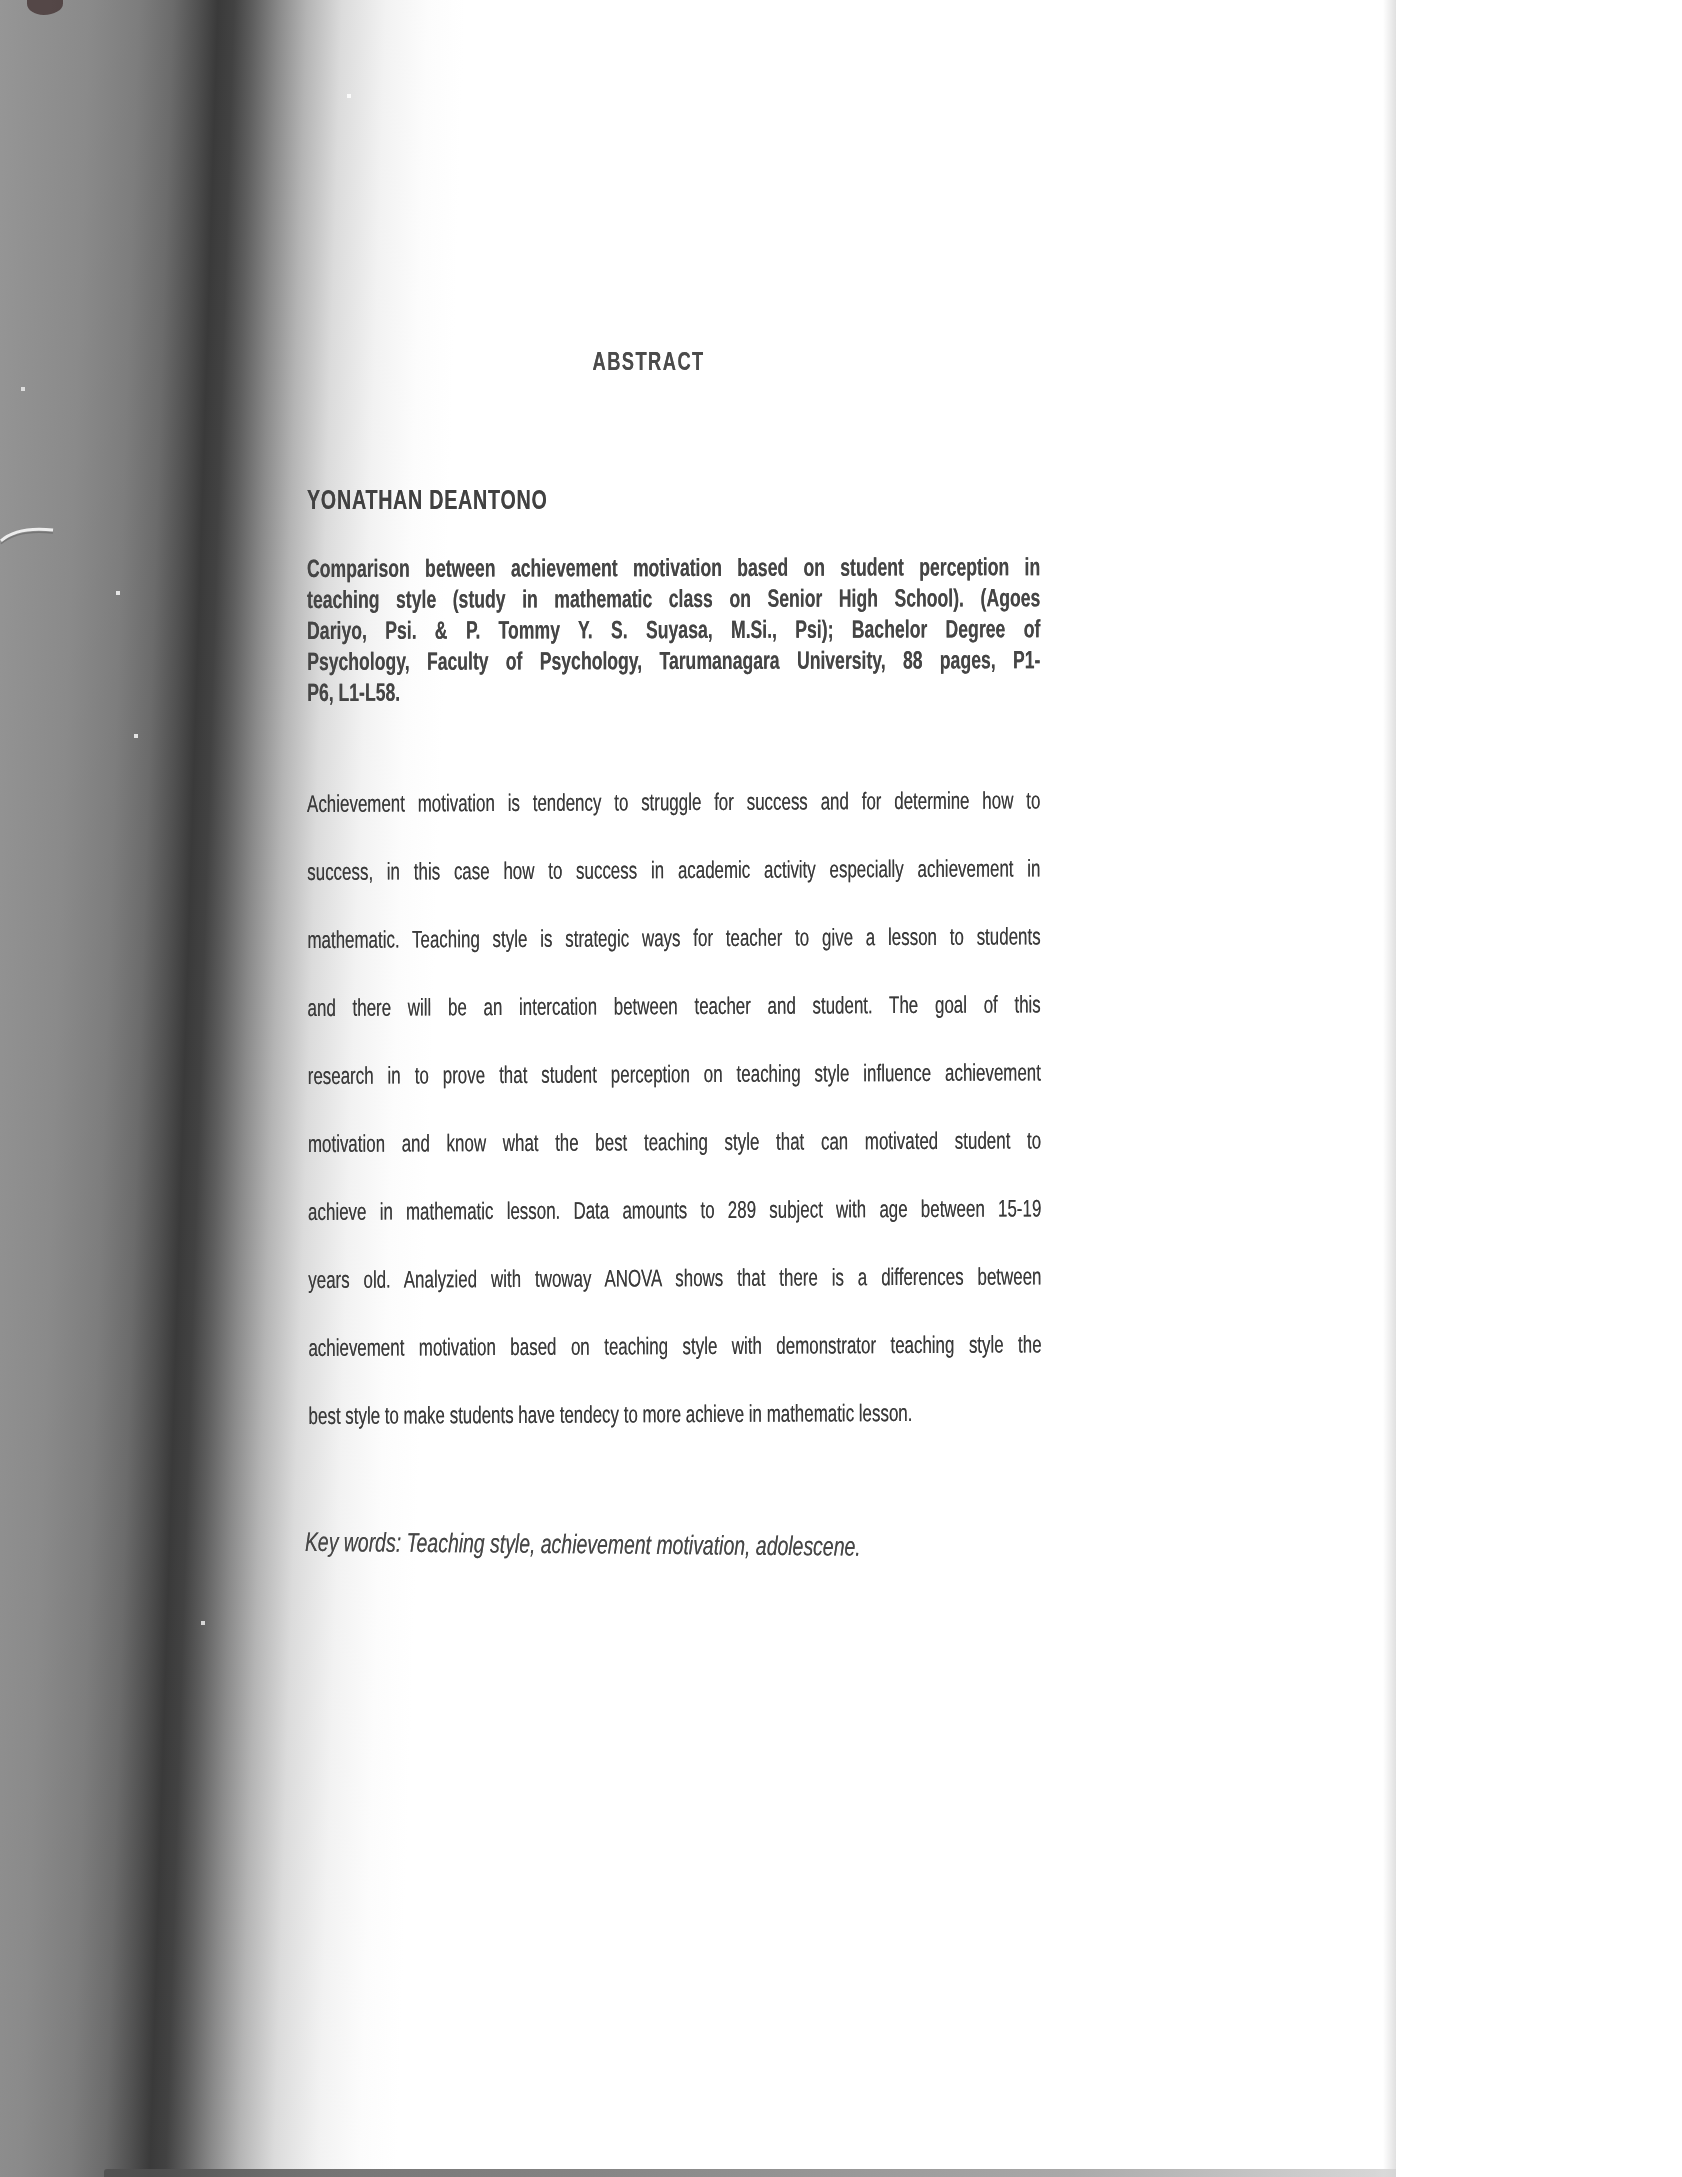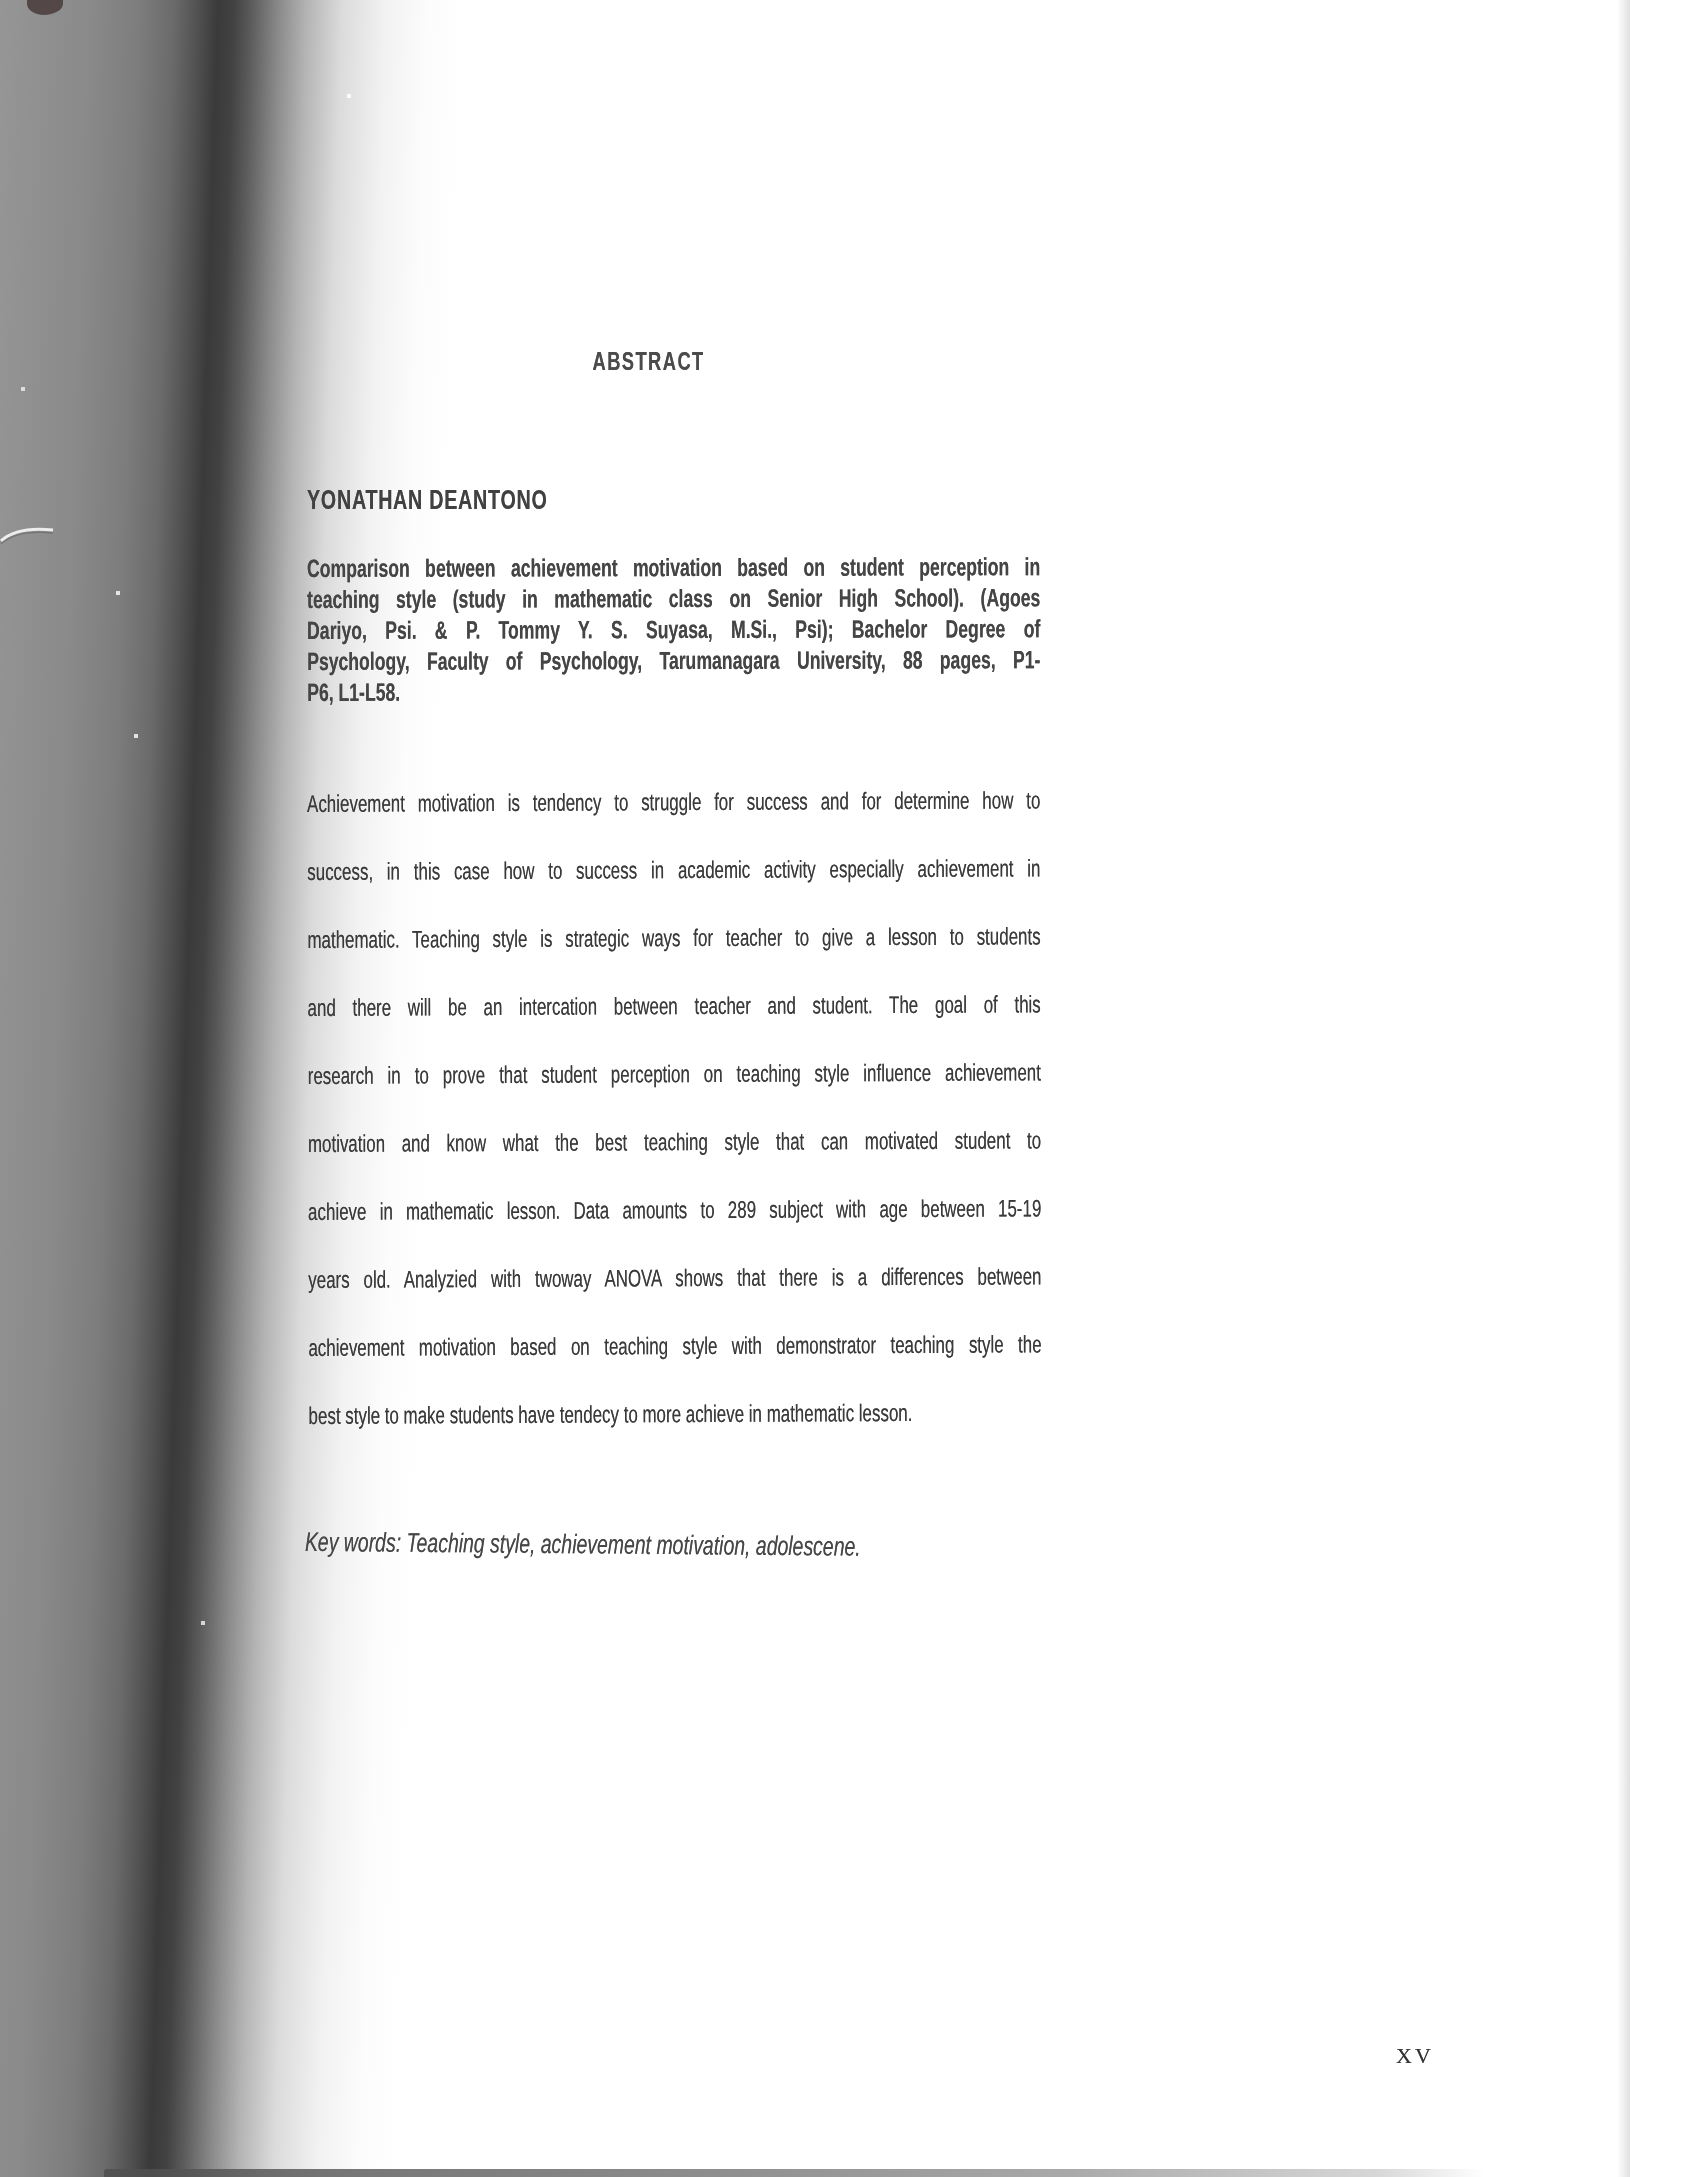--- a/index.html
+++ b/index.html
@@ -1,18 +1,18 @@
 <!DOCTYPE html>
 <html><head>
 <meta charset="utf-8">
 <style>
   html,body { margin:0; padding:0; background:#ffffff; }
   .page {
     position:relative;
-    width:1630px; height:2177px;
+    width:1396px; height:2177px;
     background:#ffffff;
     overflow:hidden;
     font-family:"Liberation Sans", sans-serif;
   }
 
   
   .binding-band {
     position:absolute; left:0; top:0; width:465px; height:100%;
     background:linear-gradient(91.8deg,
       #969696 0px, #919191 35px, #8a8a8a 89px, #7d7d7d 139px,

